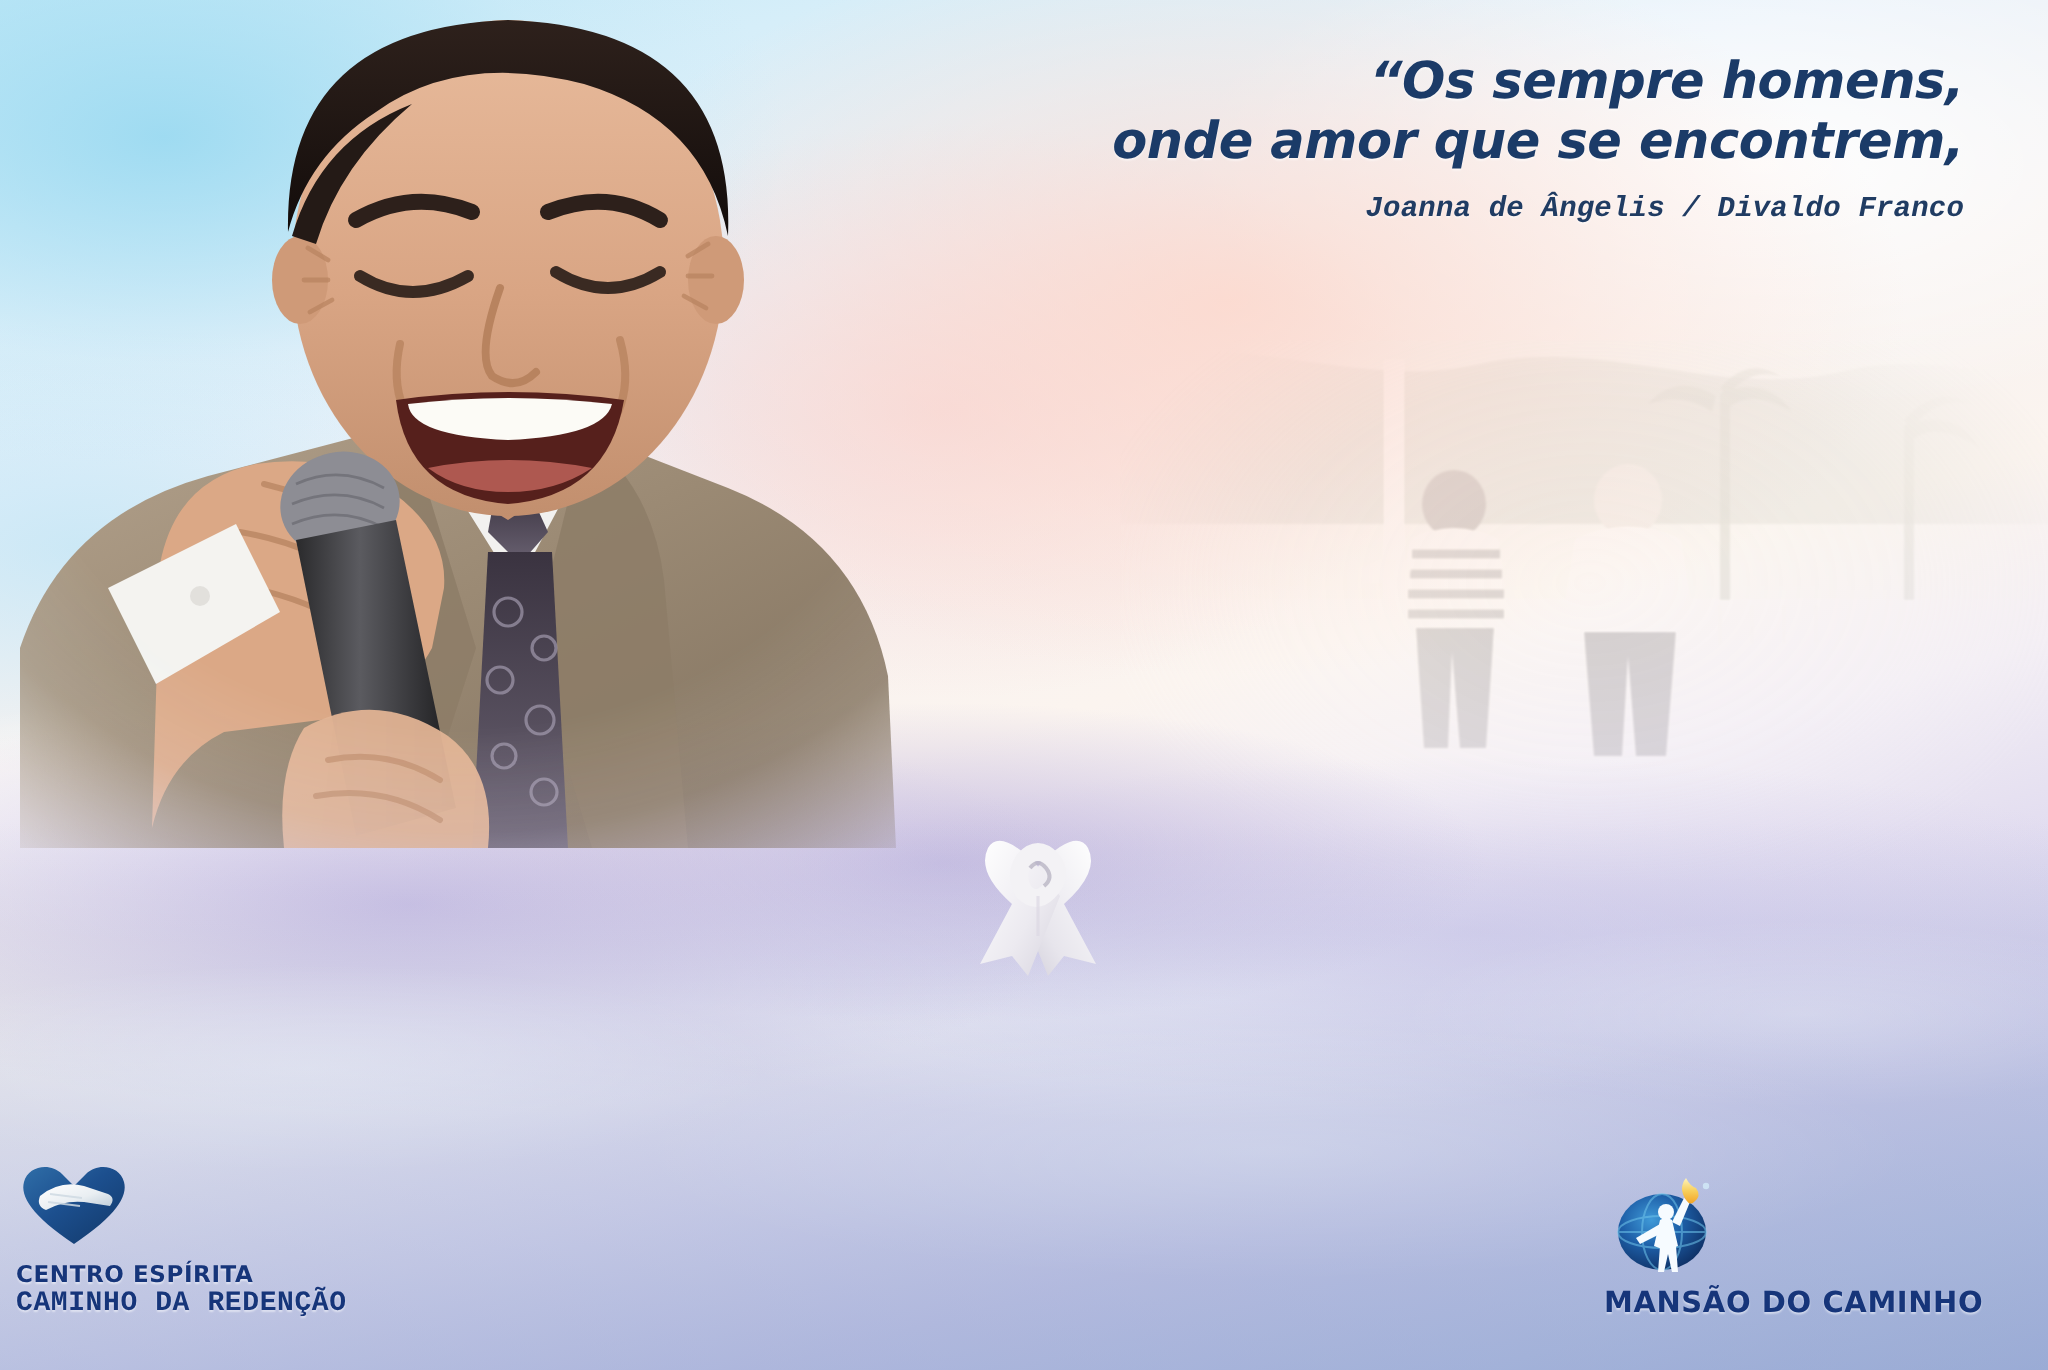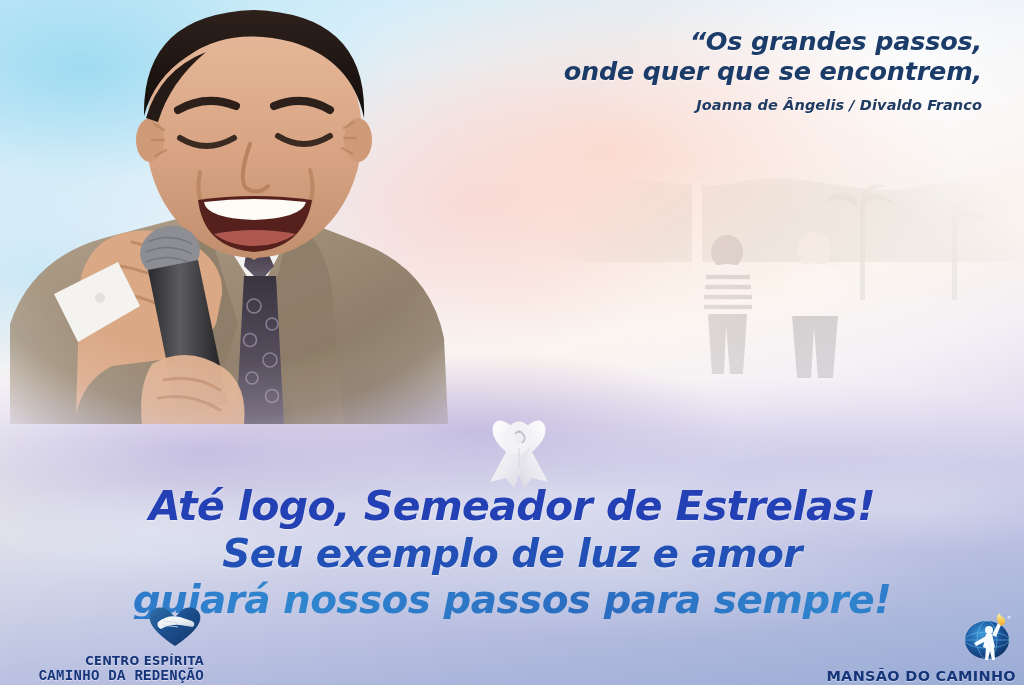--- a/index.html
+++ b/index.html
@@ -93,20 +93,21 @@
     color:#1b3b68;
     white-space:nowrap;
     text-shadow:0 1px 1px rgba(255,255,255,.55);
   }
   #quote-attrib{
     margin-top:11px;
     font-style:italic;font-weight:bold;
     font-size:14.5px;letter-spacing:.1px;
     color:#203c63;
     text-shadow:0 1px 1px rgba(255,255,255,.5);
+    font-family:Liberation Mono, monospace;
   }
 
   #headline{
     position:absolute;left:0;right:0;top:486px;text-align:center;
   }
   .head-line{
     font-style:italic;font-weight:bold;
     letter-spacing:-.6px;
     line-height:1.0;
     white-space:nowrap;
@@ -115,21 +116,21 @@
   #head-2{font-size:39px;color:#2250b6;margin-top:7px;text-shadow:0 1px 2px rgba(255,255,255,.55);}
   #head-3{
     font-size:39px;margin-top:7px;
     background:linear-gradient(95deg,#2d6fc4 0%,#2f86cf 28%,#2b6cc0 58%,#2f84cd 82%,#2c6ec2 100%);
     -webkit-background-clip:text;background-clip:text;
     color:transparent;
     text-shadow:none;
   }
 
   
-  .logo{position:absolute;bottom:0;text-align:right;}
+  .logo{position:absolute;bottom:24px;text-align:left;}
   #logo-left{left:8px;width:196px;}
   #logo-right{right:8px;width:214px;}
   .logo-mark{display:block;margin:0 auto 3px;}
   .logo-txt{
     font-weight:bold;color:#16357a;
     letter-spacing:.3px;line-height:1.18;
     text-shadow:0 1px 1px rgba(255,255,255,.5);
   }
   #logo-left-line1{font-size:11.5px;}
   #logo-left-line2{font-size:14px;font-family:Liberation Mono, monospace;}
@@ -305,22 +306,22 @@
 
       <path d="M160 370 Q196 350 232 374 Q256 392 252 430 L150 430 Q146 392 160 370 Z" fill="#e2b393" opacity=".95"></path>
       <g stroke="#c08e6c" stroke-width="3" fill="none" stroke-linecap="round" opacity=".75">
         <path d="M172 386 q30 -6 56 10"></path>
         <path d="M166 404 q34 -6 62 12"></path>
       </g>
     </svg>
   </div>
 
   <div id="quote-block">
-    <div class="quote-line">“Os grandes passos,</div>
-    <div class="quote-line">onde quer que se encontrem,</div>
+    <div class="quote-line">“Os sempre homens,</div>
+    <div class="quote-line">onde amor que se encontrem,</div>
     <div id="quote-attrib">Joanna de Ângelis / Divaldo Franco</div>
   </div>
 
   <div id="ribbon-wrap">
     <svg viewBox="0 0 74 82" width="74" height="82" aria-hidden="true">
       <defs>
         <linearGradient id="ribA" x1="0" y1="0" x2="1" y2="1">
           <stop offset="0%" stop-color="#ffffff"></stop>
           <stop offset="60%" stop-color="#eceaf0"></stop>
           <stop offset="100%" stop-color="#d6d3de"></stop>
@@ -335,25 +336,20 @@
       <path d="M38 24 Q56 6 62 16 Q68 28 50 44 L66 74 L50 70 L42 80 L26 40 Z" fill="url(#ribB)"></path>
 
       <path d="M36 24 Q18 6 12 16 Q6 28 24 44 L8 74 L24 70 L32 80 L48 40 Z" fill="url(#ribA)"></path>
 
       <path d="M30 22 Q37 14 44 22 Q50 30 42 38 Q36 44 30 38 Q25 30 30 22 Z" fill="none" stroke="#f3f2f5" stroke-width="9"></path>
       <path d="M33 26 Q37 21 41 26 Q45 31 40 35" fill="none" stroke="#b9b5c4" stroke-width="2" opacity=".8"></path>
       <path d="M37 40 L37 60" stroke="#ddd9e4" stroke-width="1.6" opacity=".7"></path>
     </svg>
   </div>
 
-  <div id="headline">
-    <div class="head-line" id="head-1">Até logo, Semeador de Estrelas!</div>
-    <div class="head-line" id="head-2">Seu exemplo de luz e amor</div>
-    <div class="head-line" id="head-3">guiará nossos passos para sempre!</div>
-  </div>
 
   <div class="logo" id="logo-left">
     <span class="logo-mark">
       <svg viewBox="0 0 58 44" width="58" height="44" aria-hidden="true">
         <defs>
           <linearGradient id="heartG" x1="0" y1="0" x2="1" y2="1">
             <stop offset="0%" stop-color="#2f6ea8"></stop>
             <stop offset="45%" stop-color="#1c4f8e"></stop>
             <stop offset="100%" stop-color="#123868"></stop>
           </linearGradient>

